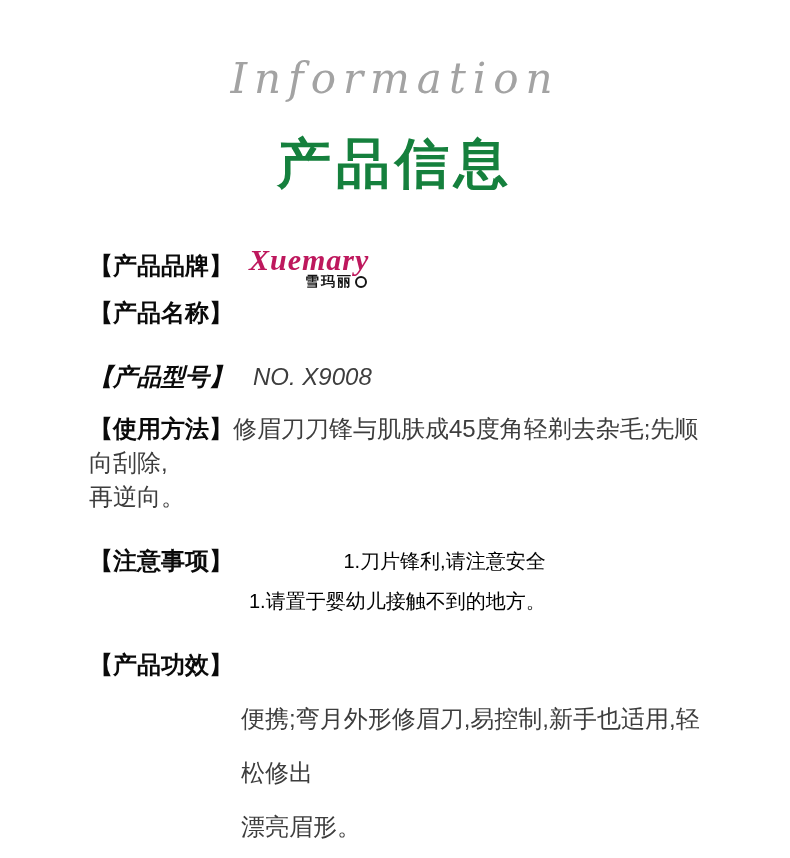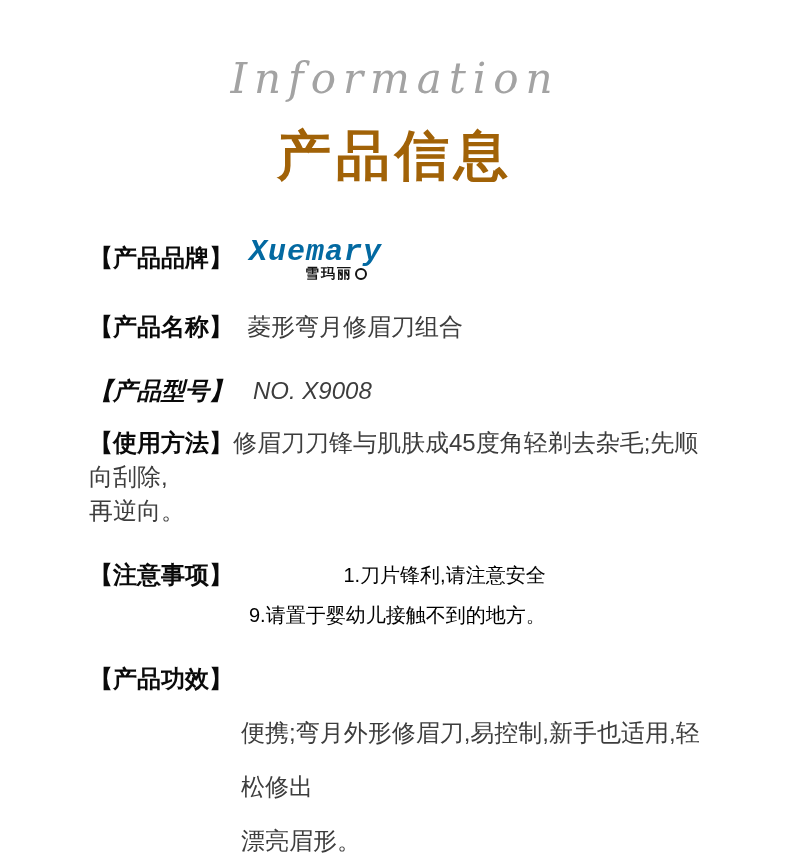--- a/index.html
+++ b/index.html
@@ -19,26 +19,26 @@
   .script-title {
     font-family: "DejaVu Serif", serif;
     font-style: italic;
     font-weight: 400;
     font-size: 42px;
     line-height: 62px;
     letter-spacing: 7px;
     color: #a3a3a3;
   }
   .page-title {
-    margin-top: 16px;
+    margin-top: 24px;
     font-size: 54px;
     line-height: 58px;
     font-weight: 700;
     letter-spacing: 5px;
-    color: #a16207;
+    color: #15803d;
   }
   
   .info-list { padding: 0 26px; }
   .row { display: flex; align-items: flex-start; }
   .row-label {
     flex: 0 0 152px;
     font-size: 24px;
     line-height: 34px;
     font-weight: 700;
     color: #0a0a0a;
@@ -48,27 +48,27 @@
     font-size: 24px;
     line-height: 34px;
     font-weight: 400;
     color: #3d3d3d;
   }
   
   .row-brand { margin-top: 52px; align-items: center; }
   .brand-logo { margin-left: 8px; line-height: 1; }
   .logo-script {
     display: block;
-    font-family: Liberation Mono, monospace;
+    font-family: Liberation Serif, serif;
     font-style: italic;
     font-weight: 600;
     font-size: 30px;
     line-height: 32px;
     letter-spacing: 1px;
-    color: #0369a1;
+    color: #be185d;
   }
   .logo-cn-line {
     display: flex;
     align-items: center;
     margin-left: 56px;
     margin-top: -2px;
   }
   .logo-cn {
     font-size: 14px;
     font-weight: 700;
@@ -76,21 +76,21 @@
     color: #141414;
   }
   .logo-ring {
     width: 12px; height: 12px;
     border: 2px solid #141414;
     border-radius: 50%;
     margin-left: 2px;
     margin-top: 2px;
   }
   
-  .row-name  { margin-top: 30px; }
+  .row-name  { margin-top: 8px; gap: 36px; }
   .row-name  .value { margin-left: 6px; }
   .row-model { margin-top: 30px; font-style: italic; }
   .row-model .value { margin-left: 12px; }
   
   .row-usage { display: block; margin-top: 18px; }
   .usage-para { font-size: 24px; line-height: 34px; }
   .usage-para .inline-label {
     font-weight: 700;
     color: #0a0a0a;
   }
@@ -121,40 +121,39 @@
         <span class="logo-script">Xuemary</span>
         <span class="logo-cn-line">
           <span class="logo-cn">雪玛丽</span>
           <span class="logo-ring"></span>
         </span>
       </div>
     </div>
 
     <div class="row row-name">
       <div class="row-label">【产品名称】</div>
-      <div class="value">菱形弯月修眉刀组合</div>
     </div>
 
     <div class="row row-model">
       <div class="row-label">【产品型号】</div>
       <div class="value">NO. X9008</div>
     </div>
 
     <div class="row row-usage">
       <p class="usage-para">
         <span class="inline-label">【使用方法】</span><span class="value">修眉刀刀锋与肌肤成45度角轻剃去杂毛;先顺向刮除,</span><br>
         <span class="value">再逆向。</span>
       </p>
     </div>
 
     <div class="row row-notice">
       <div class="row-label">【注意事项】</div>
       <div>
         <div class="notice-item">1.刀片锋利,请注意安全</div>
-        <div class="notice-item">9.请置于婴幼儿接触不到的地方。</div>
+        <div class="notice-item">1.请置于婴幼儿接触不到的地方。</div>
       </div>
     </div>
 
     <div class="row row-effect">
       <div class="row-label">【产品功效】</div>
       <div class="effect-text">
         <br>
         <span>便携;弯月外形修眉刀,易控制,新手也适用,轻松修出</span><br>
         <span>漂亮眉形。</span>
       </div>

